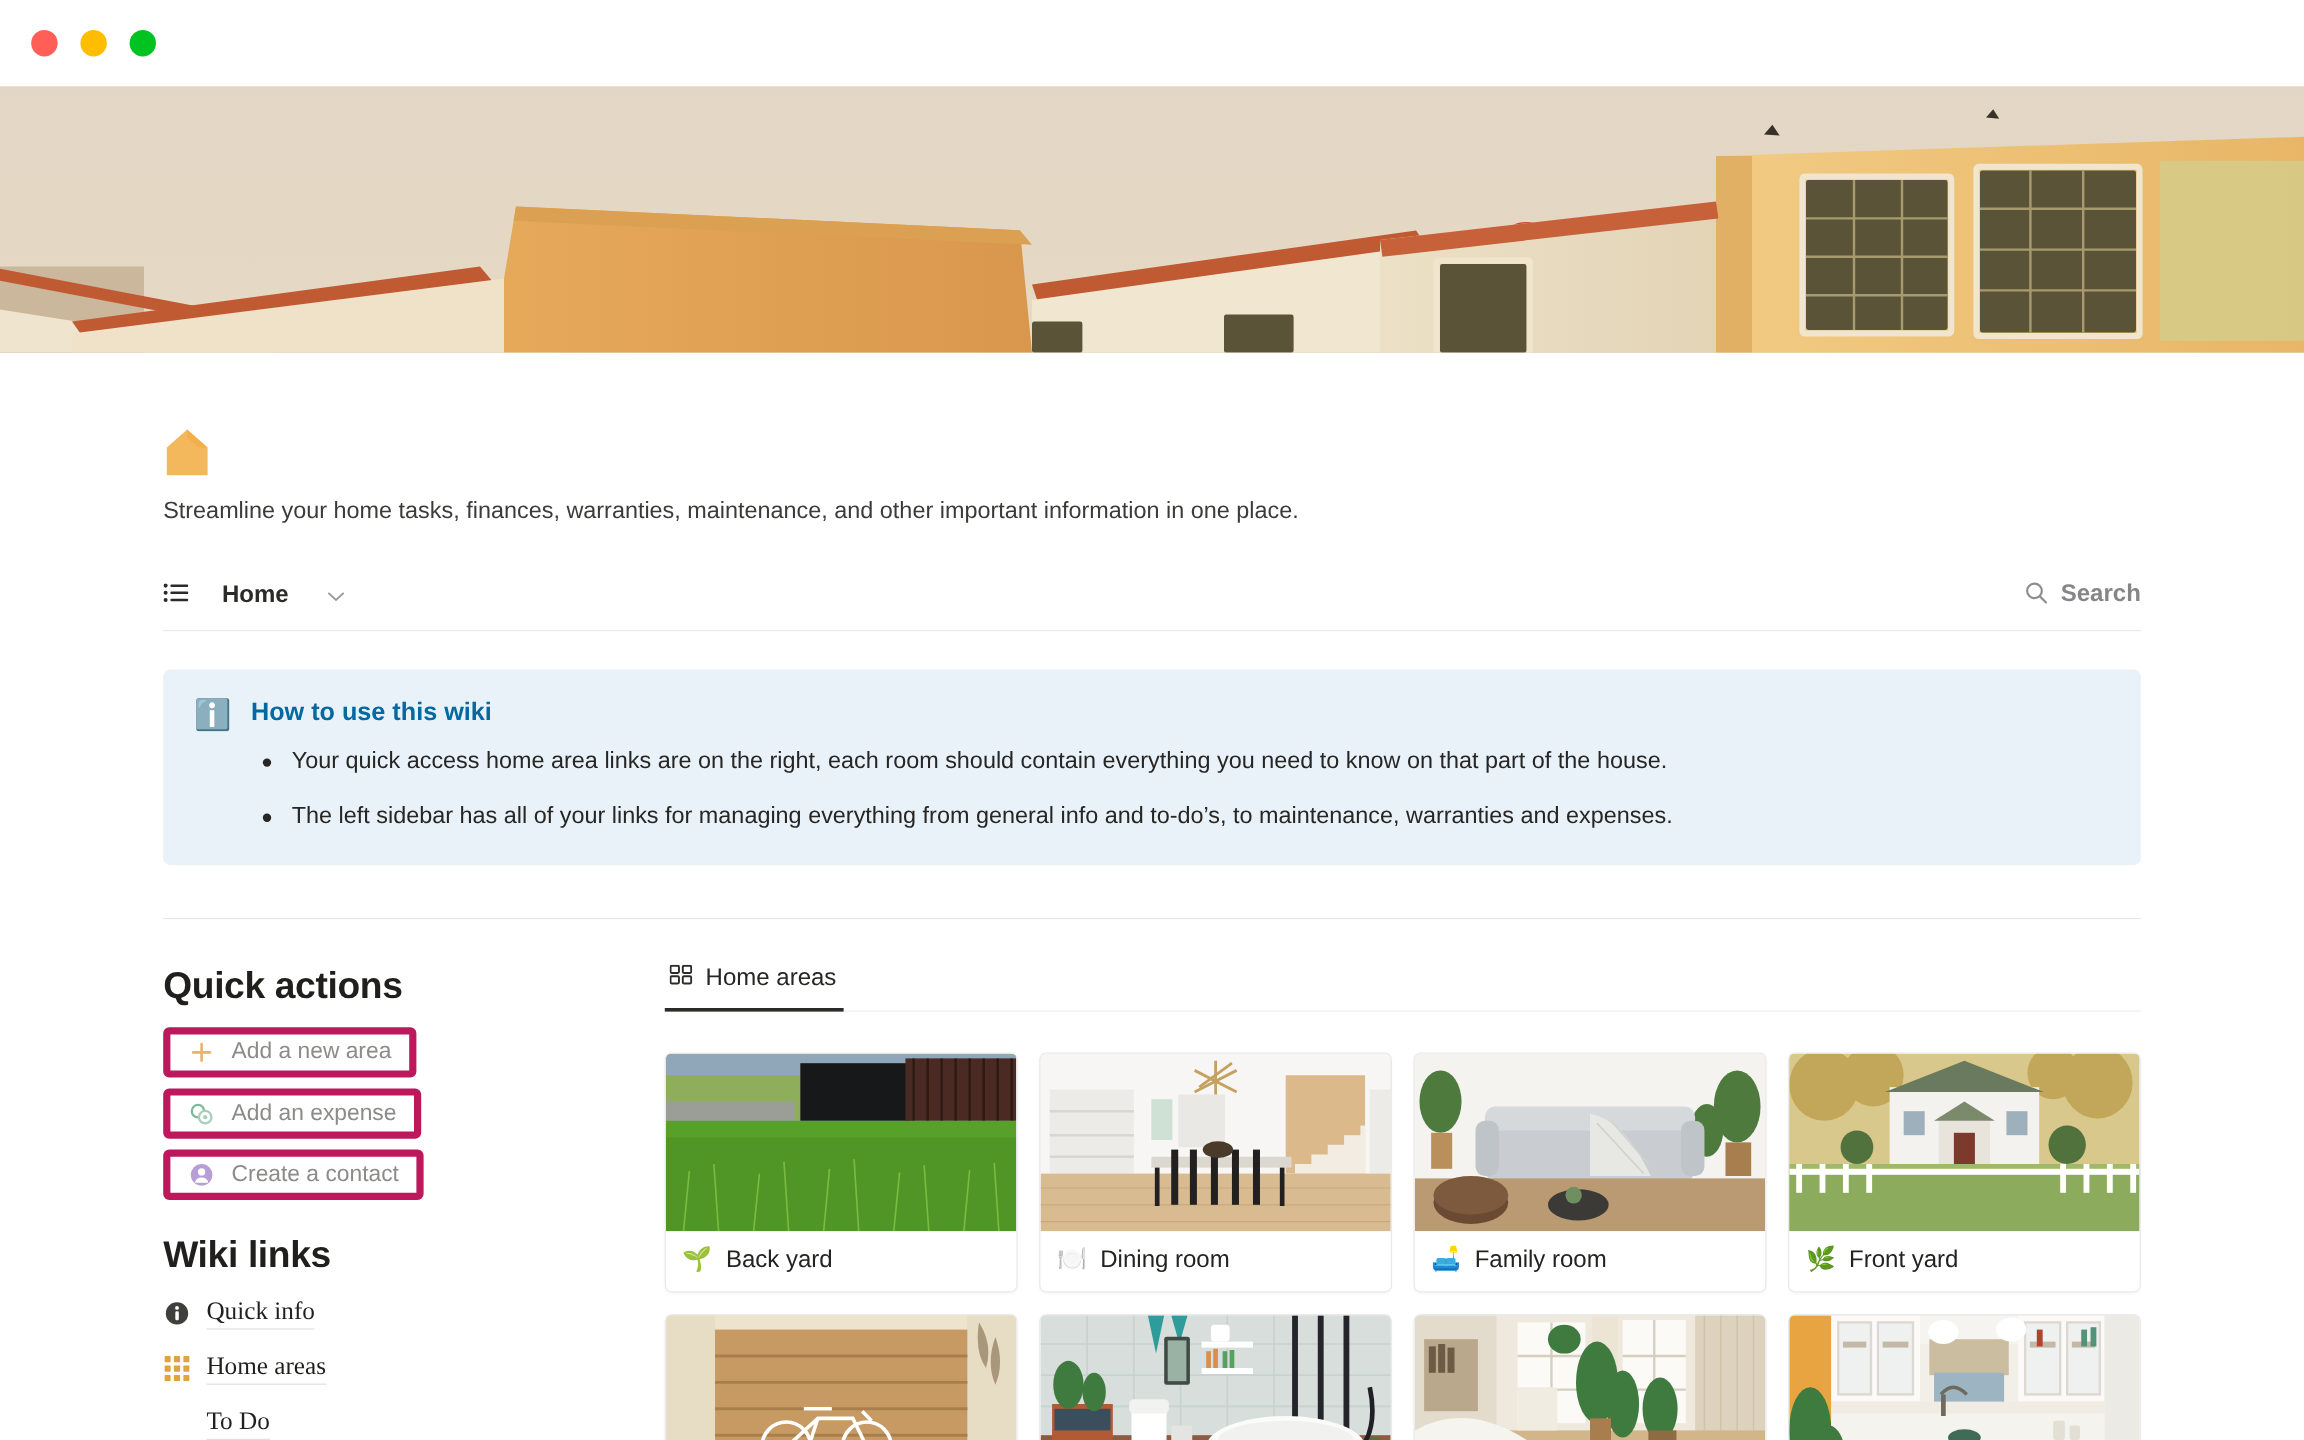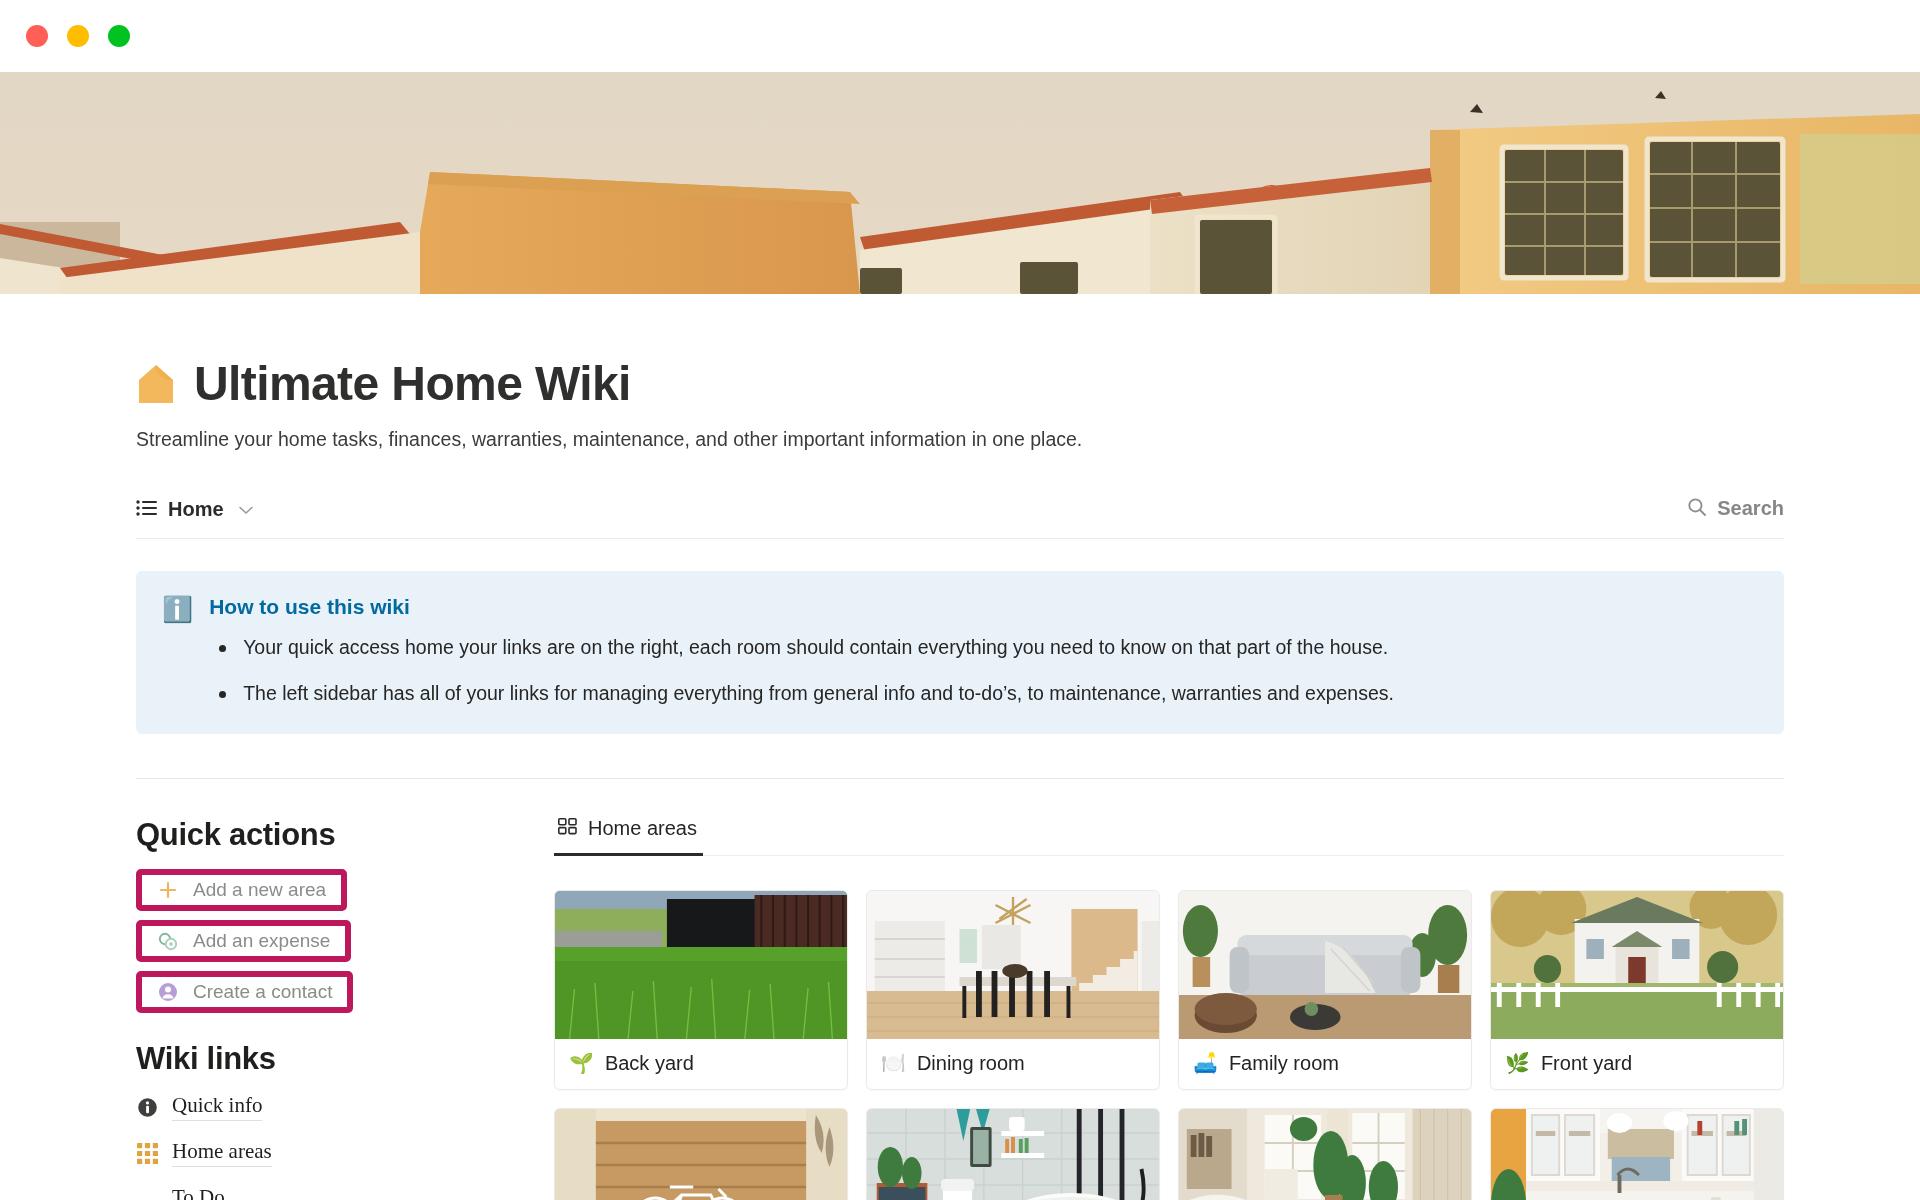--- a/index.html
+++ b/index.html
@@ -52,21 +52,21 @@
 
   
   .navrow {
     margin-top: 36px;
     height: 50px;
     display: flex; align-items: center; justify-content: space-between;
     border-bottom: 1.5px solid #eaeaea;
   }
   .nav-left { display: flex; align-items: center; gap: 10px; padding-bottom: 8px; }
   .nav-tab {
-    display: flex; align-items: center; gap: 11px;
+    display: flex; align-items: center; gap: 28px;
     font-size: 20px; font-weight: 700; color: #2b2b29; text-align: right;
   }
   .chev { color: #9a9a97; font-size: 14px; margin-left: 4px; }
   .nav-right {
     display: flex; align-items: flex-start; gap: 10px;
     font-size: 20px; color: #86868a; padding-bottom: 8px; font-weight: bold;
   }
 
   
   .callout {
@@ -264,21 +264,20 @@
 <div class="page">
 
   <div class="title-block">
     <div class="page-title">
       <span class="title-emoji">
         <svg class="house-glyph" viewBox="0 0 40 42">
           <path d="M20 2 L37 17 L37 40 L3 40 L3 17 Z" fill="#f3b85c"></path>
           <path d="M20 2 L37 17 L30 17 L20 9 Z" fill="#efa93f" opacity="0.55"></path>
         </svg>
       </span>
-      <span>Ultimate Home Wiki</span>
     </div>
     <div class="page-subtitle">Streamline your home tasks, finances, warranties, maintenance, and other important information in one place.</div>
   </div>
 
   <div class="navrow">
     <div class="nav-left">
       <div class="nav-tab">
         <span>
           <svg width="21" height="16" viewBox="0 0 21 16">
             <g fill="#2b2b29">
@@ -308,21 +307,21 @@
       </span>
       <span>Search</span>
     </div>
   </div>
 
   <div class="callout">
     <span class="callout-icon">ℹ️</span>
     <div class="callout-body">
       <div class="callout-title">How to use this wiki</div>
       <ul class="callout-list">
-        <li>Your quick access home your links are on the right, each room should contain everything you need to know on that part of the house.</li>
+        <li>Your quick access home area links are on the right, each room should contain everything you need to know on that part of the house.</li>
         <li>The left sidebar has all of your links for managing everything from general info and to-do’s, to maintenance, warranties and expenses.</li>
       </ul>
     </div>
   </div>
 
   <div class="hr"></div>
 
   <div class="lower">
 
     <div class="col-left">

